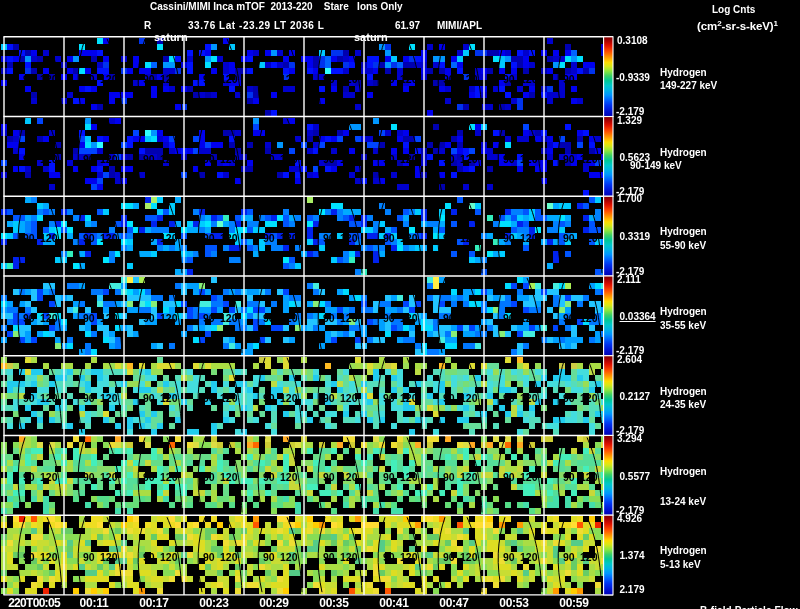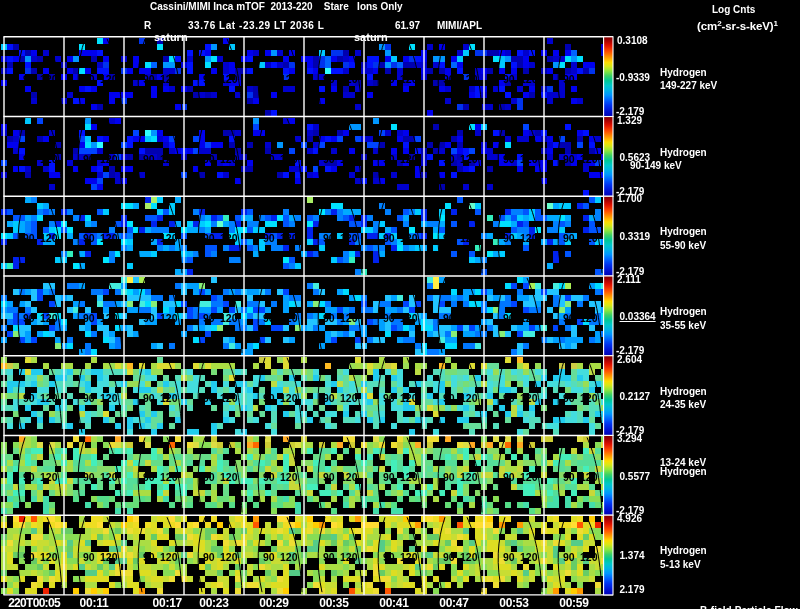--- a/index.html
+++ b/index.html
@@ -452,29 +452,29 @@
 <div class="t" style="left:660px;top:319.59px;">35-55 keV</div>
 <div class="cb" style="left:617px;top:353.72px;">2.604</div>
 <div class="cb" style="left:619.5px;top:390.92px;">0.2127</div>
 <div class="cb" style="left:616px;top:425.02px;">-2.179</div>
 <div class="t" style="left:660px;top:385.92px;">Hydrogen</div>
 <div class="t" style="left:660px;top:399.32px;">24-35 keV</div>
 <div class="cb" style="left:617px;top:433.45px;">3.294</div>
 <div class="cb" style="left:619.5px;top:470.65px;">0.5577</div>
 <div class="cb" style="left:616px;top:504.75px;">-2.179</div>
 <div class="t" style="left:660px;top:465.65px;">Hydrogen</div>
-<div class="t" style="left:660px;top:457px;">13-24 keV</div>
+<div class="t" style="left:660px;top:496px;">13-24 keV</div>
 <div class="cb" style="left:617px;top:513.18px;">4.926</div>
 <div class="cb" style="left:619.5px;top:550.38px;">1.374</div>
 <div class="cb" style="left:619.5px;top:584.48px;">2.179</div>
 <div class="t" style="left:660px;top:545.38px;">Hydrogen</div>
 <div class="t" style="left:660px;top:558.78px;">5-13 keV</div>
 <div class="bf" style="left:700px;top:572.4px;margin-top:33px;">B-field Particle Flow</div>
 <div class="tm" style="left:-6px;top:596.3px;letter-spacing:-0.7px">220T00:05</div>
 <div class="tm" style="left:54px;top:596.3px;">00:11</div>
-<div class="tm" style="left:102px;top:596.3px;text-align:right;">00:17</div>
+<div class="tm" style="left:114px;top:596.3px;">00:17</div>
 <div class="tm" style="left:174px;top:596.3px;">00:23</div>
 <div class="tm" style="left:234px;top:596.3px;">00:29</div>
 <div class="tm" style="left:294px;top:596.3px;">00:35</div>
 <div class="tm" style="left:354px;top:596.3px;">00:41</div>
 <div class="tm" style="left:414px;top:596.3px;">00:47</div>
 <div class="tm" style="left:474px;top:596.3px;">00:53</div>
 <div class="tm" style="left:534px;top:596.3px;">00:59</div>
 
 </body></html>

